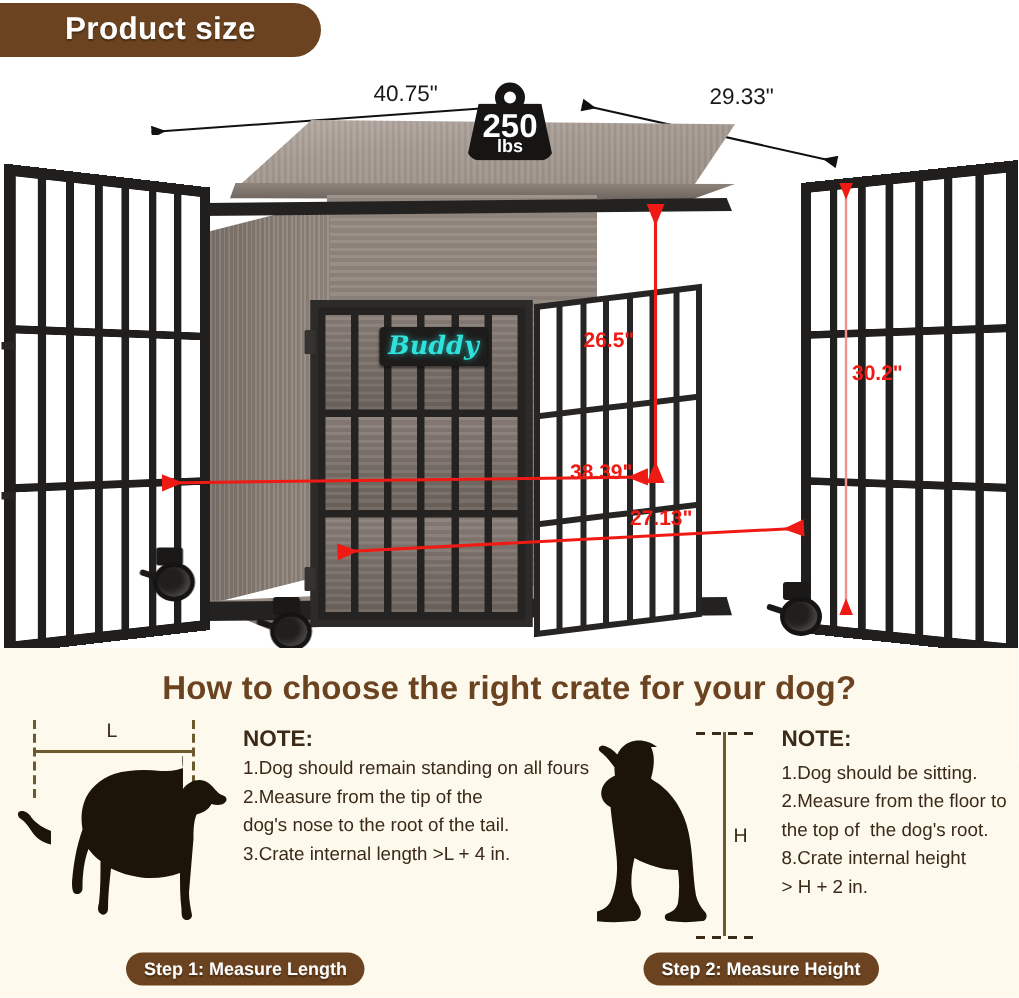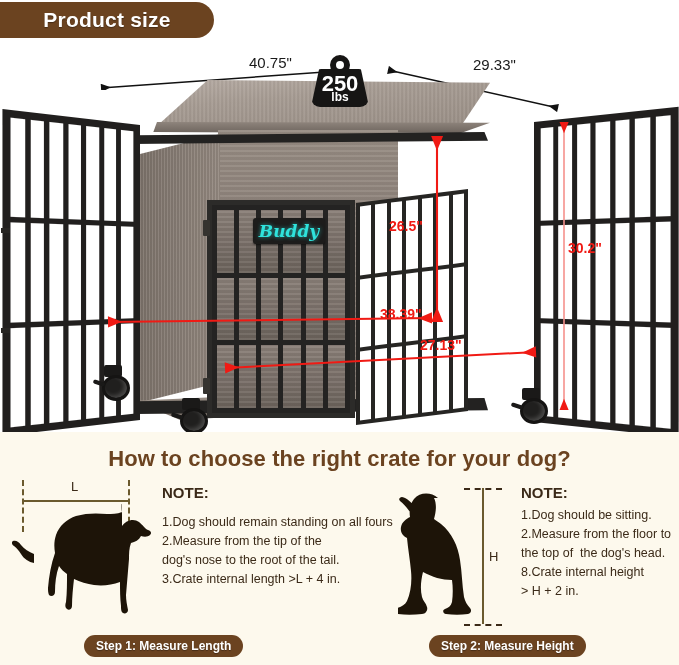--- a/index.html
+++ b/index.html
@@ -387,21 +387,21 @@
       <path fill="#1d1408" d="M110,22 c4,-6 12,-8 17,-4 c4,3 6,7 9,8 c3,1 4,3 2,5 c-2,2 -6,2 -9,1 c-2,4 -6,6 -10,7
         c-2,5 -2,11 -2,16 c-1,12 -2,24 -3,36 c0,5 1,10 2,15 c0,3 -3,4 -5,3 c-2,-1 -2,-4 -2,-7 c-1,-8 -1,-16 -1,-24
         c-8,3 -17,4 -26,3 c-7,-1 -14,-3 -20,-6 c-1,9 -2,18 -2,27 c0,3 -3,5 -5,3 c-2,-1 -2,-4 -1,-7 c1,-9 1,-19 1,-28
         c-3,-2 -6,-5 -8,-8 c-3,8 -4,17 -4,26 c0,4 -4,5 -6,3 c-1,-2 -1,-5 -1,-7 c1,-12 3,-24 7,-35 c-1,-6 -1,-12 1,-18
         c3,-9 11,-16 20,-19 c10,-3 21,-3 31,-2 c5,0 10,0 15,-2 c-1,-5 0,-10 0,-15 z
         M22,50 c-5,-2 -10,-5 -13,-9 c-2,-3 -5,-5 -8,-4 c-2,1 -1,4 1,5 c3,2 5,5 7,8 c3,5 8,8 13,9 z"></path>
     </svg>
 
     <div style="position:absolute;left:162px;top:52px;">
       <div class="note-head">NOTE:</div>
-      <div class="note-line" style="margin-top:12px;">1.Dog should remain standing on all fours</div>
+      <div class="note-line" style="margin-top:2px;">1.Dog should remain standing on all fours</div>
       <div class="note-line">2.Measure from the tip of the</div>
       <div class="note-line">dog's nose to the root of the tail.</div>
       <div class="note-line">3.Crate internal length &gt;L + 4 in.</div>
     </div>
 
     <div class="step-pill" style="left:84px;top:203px;align-items:center;">
       <span>Step 1: Measure Length</span>
     </div>
 
     <svg style="position:absolute;left:398px;top:56px;" width="104" height="138" viewBox="0 0 104 138">
@@ -414,21 +414,21 @@
 
     <div class="meas-dash-h" style="left:464px;top:56px;width:38px;"></div>
     <div class="meas-dash-h" style="left:464px;top:192px;width:38px;"></div>
     <div class="meas-line" style="left:482px;top:56px;width:2px;height:136px;"></div>
     <div class="meas-label" style="left:489px;top:117px;">H</div>
 
     <div style="position:absolute;left:521px;top:52px;">
       <div class="note-head">NOTE:</div>
       <div class="note-line" style="margin-top:5px;">1.Dog should be sitting.</div>
       <div class="note-line">2.Measure from the floor to</div>
-      <div class="note-line">the top of  the dog's head.</div>
+      <div class="note-line">the top of  the dog's root.</div>
       <div class="note-line">8.Crate internal height</div>
       <div class="note-line">&gt; H + 2 in.</div>
     </div>
 
     <div class="step-pill" style="left:429px;top:203px;">
       <span>Step 2: Measure Height</span>
     </div>
   </div>
 
 </div>

